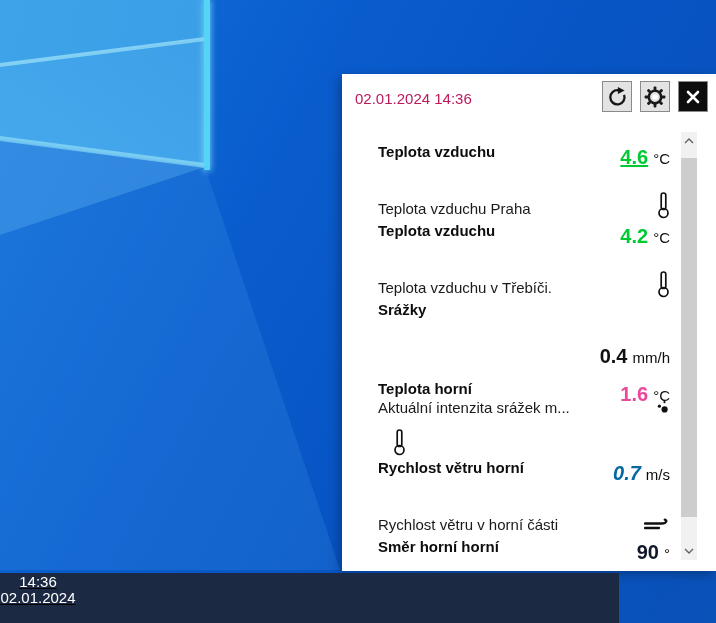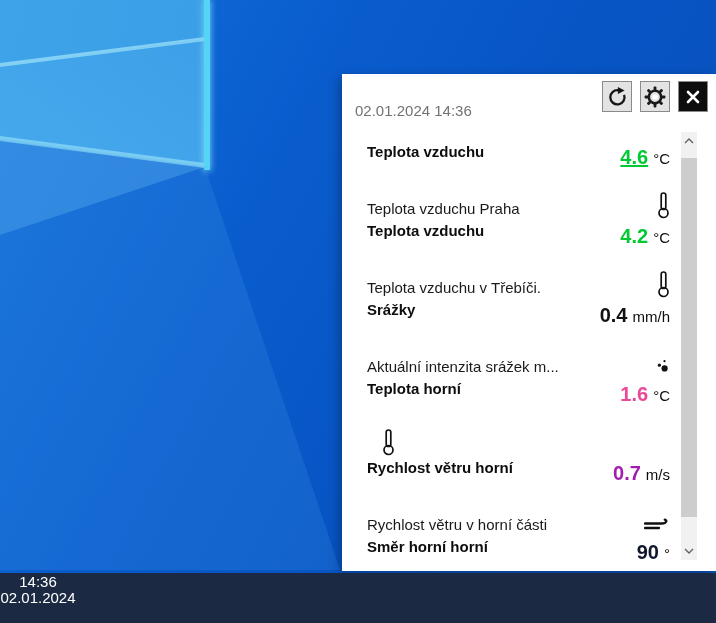--- a/index.html
+++ b/index.html
@@ -18,46 +18,46 @@
   .edge-bottom{clip-path:polygon(0 136px,205px 163px,205px 168px,0 141px);background:#7fd2f3;opacity:.9;}
   .edge-vert{position:absolute;left:204px;top:0;width:6px;height:170px;background:#55d4f6;
     box-shadow:0 0 6px 1px rgba(120,220,250,.8);}
   .beam-1{clip-path:polygon(0 140px,205px 167px,0 235px);background:rgba(96,180,240,.45);}
   .beam-2{clip-path:polygon(205px 167px,340px 570px,0 570px,0 235px);background:rgba(80,168,238,.18);}
 
   
   .widget{position:absolute;left:342px;top:74px;width:374px;height:497px;background:#ffffff;
     box-shadow:-3px 3px 10px rgba(0,0,0,.28);}
   .widget-header{position:relative;height:60px;}
-  .header-datetime{position:absolute;left:13px;top:28px;font-size:15px;color:#737373;}
+  .header-datetime{position:absolute;left:13px;top:16px;font-size:15px;color:#be185d;}
   .header-buttons{position:absolute;top:7px;right:8px;display:flex;gap:8px;}
   .hbtn{width:30px;height:31px;background:#e3e3e3;border:1px solid #8a8a8a;
     display:flex;align-items:center;justify-content:center;box-sizing:border-box;padding:0;}
   .hbtn.close{background:#0d0d0d;}
 
-  .sensor-list{position:absolute;left:0;top:60px;right:0;padding-top:9px;}
+  .sensor-list{position:absolute;left:11px;top:60px;right:0;padding-top:9px;}
   .item{height:79px;padding:0 46px 0 25px;box-sizing:border-box;}
   .item-main{display:flex;justify-content:space-between;align-items:flex-start;}
   .item-label{font-size:15px;font-weight:bold;color:#0d0d0d;line-height:18px;}
   .item-valwrap{display:flex;align-items:baseline;margin-top:4px;white-space:nowrap;}
   .item-value{font-size:20px;font-weight:bold;color:#111;line-height:20px;}
   .item-unit{font-size:15px;color:#0d0d0d;margin-left:5px;}
   .item-sub{display:flex;justify-content:space-between;align-items:flex-start;margin-top:32px;}
   .item-desc{font-size:15px;color:#1a1a1a;line-height:19px;}
   .item-iconbox{display:flex;justify-content:flex-end;min-width:28px;}
 
   
   .scrollbar{position:absolute;left:339px;top:58px;width:16px;height:428px;background:#f1f1f1;}
   .sb-btn{position:absolute;left:0;width:16px;height:18px;background:#f1f1f1;
     display:flex;align-items:center;justify-content:center;}
   .sb-up{top:0;} .sb-down{bottom:0;}
   .sb-thumb{position:absolute;left:0;top:26px;width:16px;height:359px;background:#cdcdcd;}
 
   
-  .taskbar{position:absolute;left:0;top:573px;width:716px;height:50px;background:#1c2942;}
+  .taskbar{position:absolute;left:0;top:573px;width:619px;height:50px;background:#1c2942;text-decoration:underline;}
   .tb-clock{left:570px;top:582px;width:76px;height:34px;color:#fff;font-size:15px;line-height:16px;
     text-align:center;display:flex;flex-direction:column;align-items:center;justify-content:center;}
 </style>
 </head>
 <body>
 
 <div class="screen">
 
   <div class="wallpaper">
     <div class="wp-shape pane-upper"></div>
@@ -143,21 +143,21 @@
           </svg>
 
         </span>
       </div>
     </div>
 
     <div class="item">
       <div class="item-main">
         <span class="item-label">Srážky</span>
         <span class="item-valwrap">
-          <span class="item-value" style="color: rgb(17, 17, 17);">0.4</span>
+          <span class="item-value" style="color: rgb(17, 17, 17); margin-top: 41px;">0.4</span>
           <span class="item-unit">mm/h</span>
         </span>
       </div>
       <div class="item-sub">
         <span class="item-desc">Aktuální intenzita srážek m...</span>
         <span class="item-iconbox">
 
           <svg width="14" height="14" viewBox="0 0 14 14" style="margin-top:2px;">
             <circle cx="8.5" cy="2.2" r="1.1" fill="#111"></circle>
             <circle cx="3.4" cy="6.2" r="1.6" fill="#111"></circle>
@@ -184,21 +184,21 @@
           </svg>
 
         </span>
       </div>
     </div>
 
     <div class="item">
       <div class="item-main">
         <span class="item-label">Rychlost větru horní</span>
         <span class="item-valwrap">
-          <span class="item-value" style="color: #a21caf;">0.7</span>
+          <span class="item-value" style="color: #0369a1; font-style: italic;">0.7</span>
           <span class="item-unit">m/s</span>
         </span>
       </div>
       <div class="item-sub">
         <span class="item-desc">Rychlost větru v horní části</span>
         <span class="item-iconbox">
 
           <svg width="26" height="15" viewBox="0 0 26 15" style="margin-top:3px;">
             <path d="M1 5.5 H18.5 C22.5 5.5 23.5 2.2 20.8 1.6" fill="none" stroke="#111" stroke-width="2.3" stroke-linecap="round"></path>
             <path d="M1 10 H15" fill="none" stroke="#111" stroke-width="2.3" stroke-linecap="round"></path>

